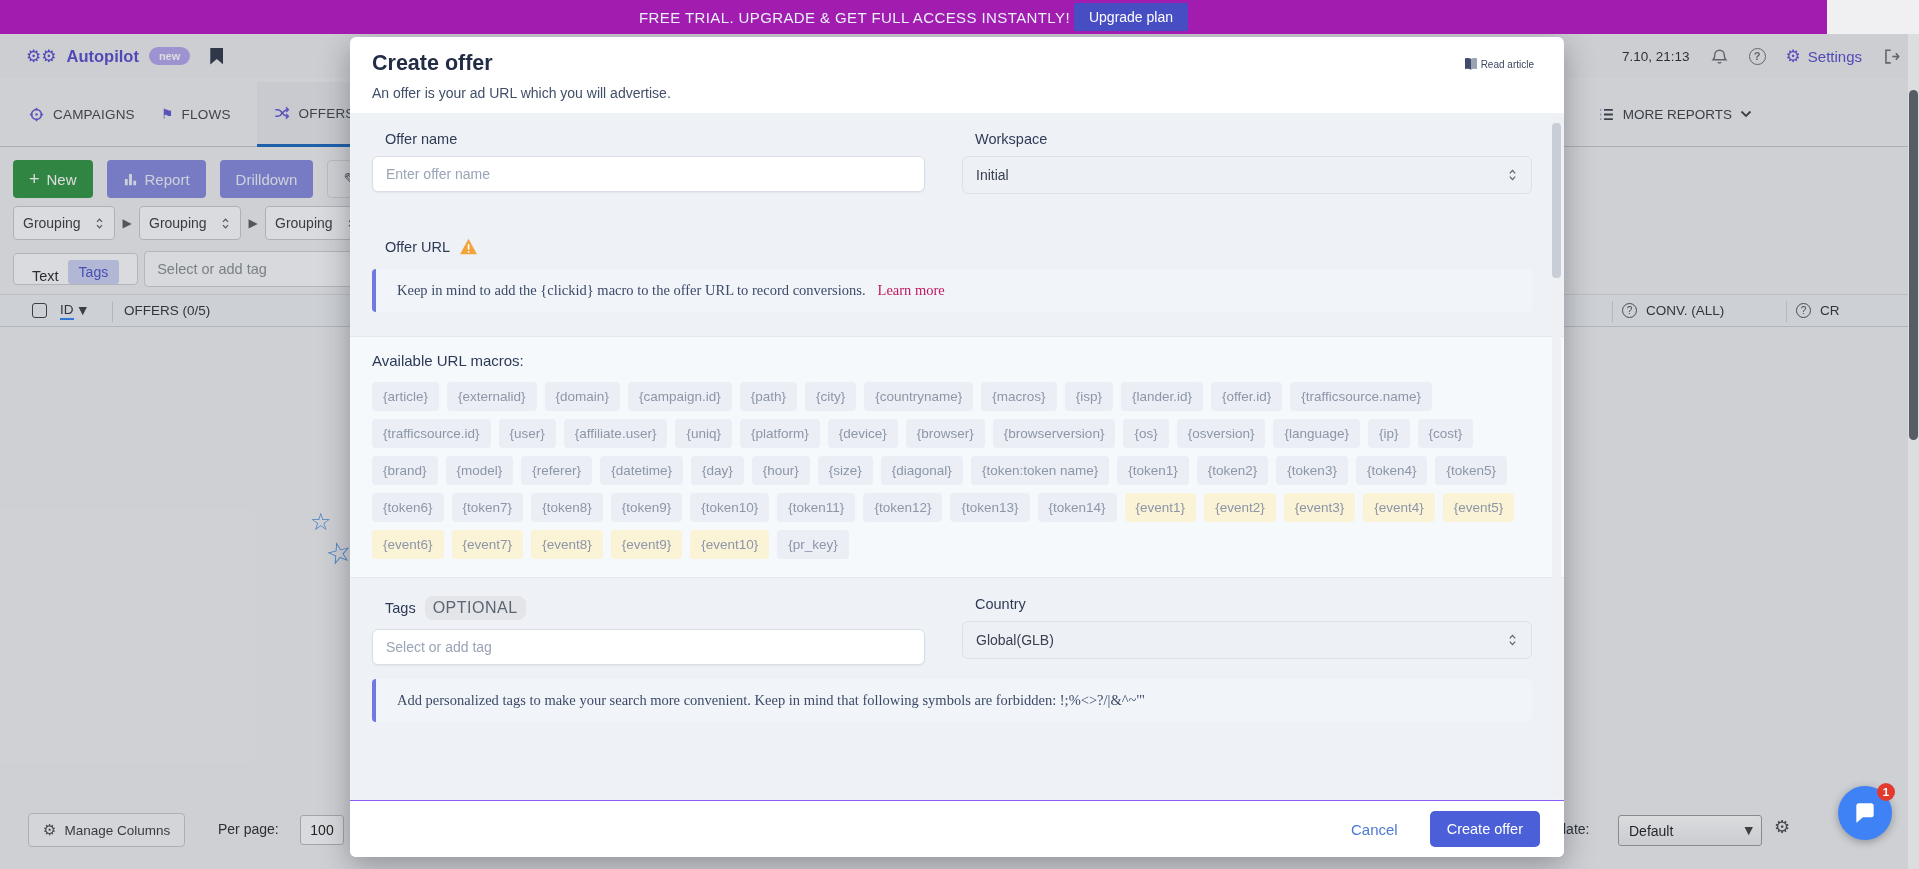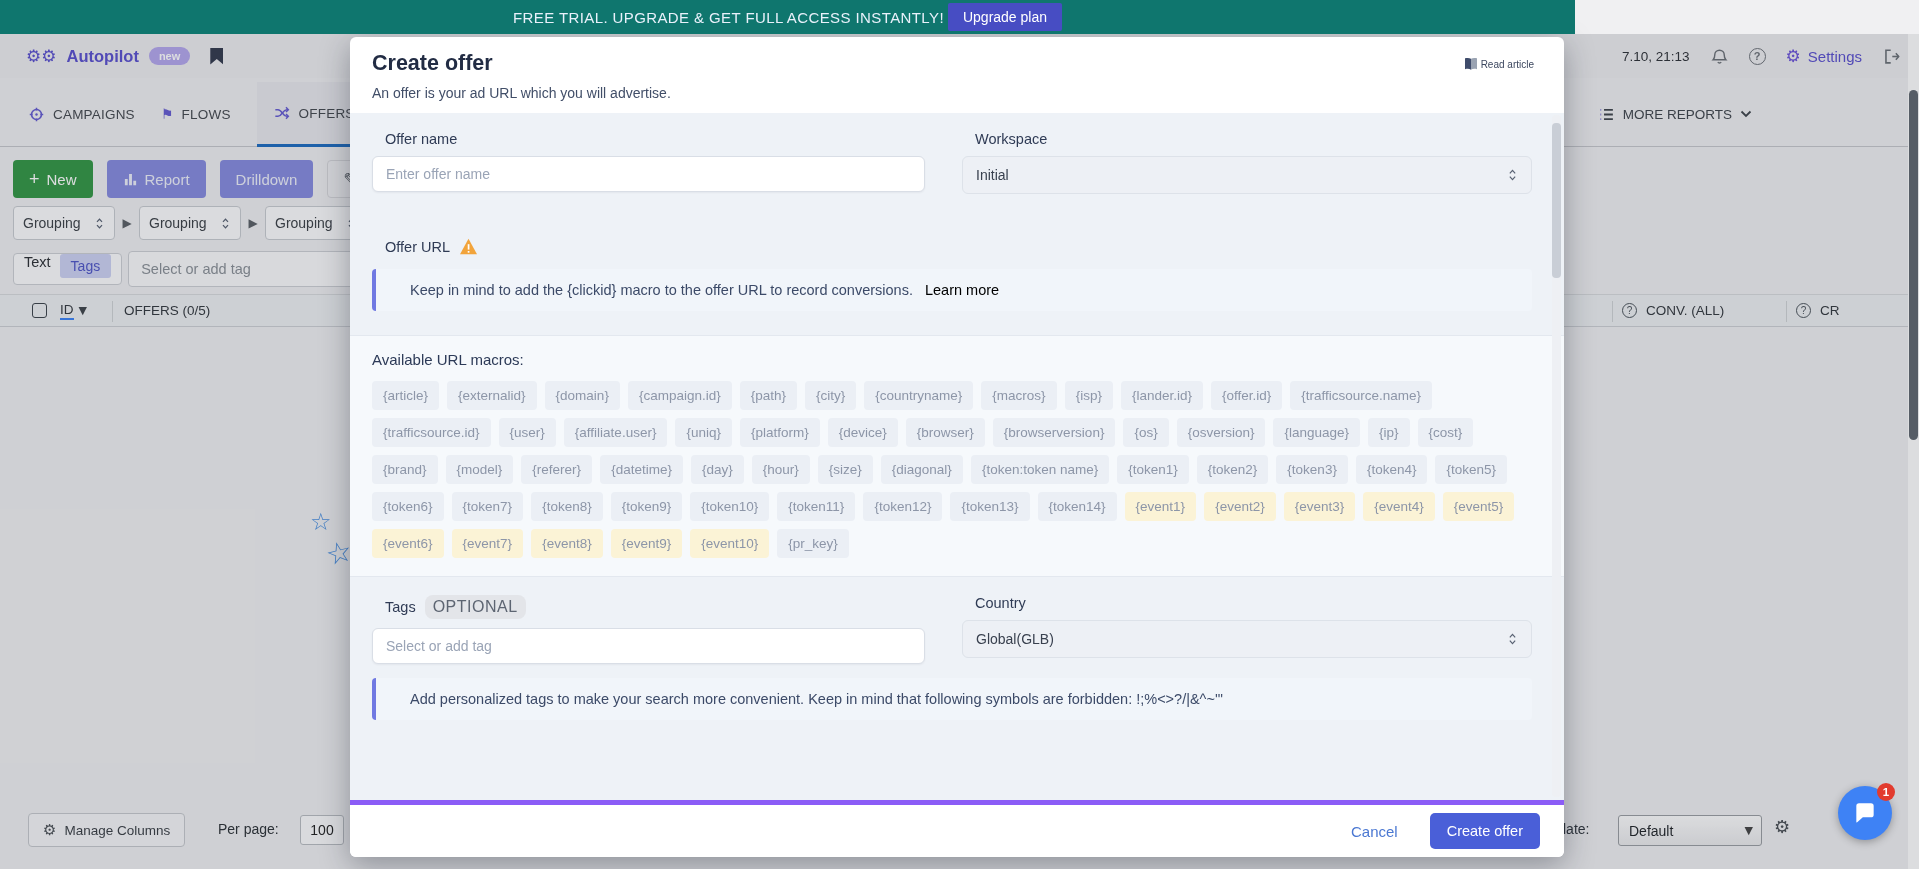--- a/index.html
+++ b/index.html
@@ -4,21 +4,21 @@
 <style>
   * { box-sizing: border-box; }
   html,body { margin:0; padding:0; }
   body {
     width:1919px; height:869px; overflow:hidden; position:relative;
     font-family:"Liberation Sans", sans-serif; background:#f0f0f2;
   }
   .glyph { font-family:"DejaVu Sans", sans-serif; line-height:1; }
 
   
-  .banner { position:absolute; top:0; left:0; width:1575px; height:34px; background:#0f766e;
+  .banner { position:absolute; top:0; left:0; width:1827px; height:34px; background:#a21caf;
     display:flex; align-items:center; justify-content:center; gap:4px; z-index:12; }
   .banner-text { color:#e9f1fb; font-size:15px; letter-spacing:.4px; }
   .upgrade-btn { background:#474dc3; color:#fff; border:none; font-size:14px; padding:6px 15px;
     border-radius:2px; cursor:pointer; font-family:inherit; }
 
   
   .app { position:absolute; top:34px; left:0; right:0; bottom:0; background:#f0f0f2; }
   .overlay { position:absolute; inset:0; background:rgba(40,45,55,.16); z-index:4; }
 
   .apphdr { position:absolute; top:0; left:0; right:0; height:44px; background:#eeedf0;
@@ -60,21 +60,21 @@
   
   .grouping-row { position:absolute; top:172px; left:13px; display:flex; gap:7px; align-items:center; }
   .group-select { width:102px; height:34px; background:#fdfdfe; border:1px solid #c9ccd1;
     border-radius:4px; display:flex; align-items:center; justify-content:space-between;
     padding:0 9px; font-size:14px; color:#3c4147; cursor:pointer; }
   .caret-right { color:#5b6066; font-size:12px; width:10px; text-align:center; }
 
   
   .filter-row { position:absolute; top:217px; left:13px; display:flex; gap:6px; align-items:center; }
   .texttags { height:32px; background:#fdfdfe; border:1px solid #cdd0d5; border-radius:4px;
-    display:flex; align-items:flex-start; gap:9px; padding:0 10px; }
+    display:flex; align-items:flex-end; gap:9px; padding:0 18px; }
   .texttags .t-text { font-size:14.5px; color:#2b2f34; }
   .texttags .t-tags { background:#cdd2f3; color:#4f56c8; font-size:14px; padding:4px 11px; border-radius:3px; }
   .tag-input { height:36px; width:420px; background:#fbfbfc; border:1px solid #cdd0d5;
     border-radius:4px; padding:0 12px; font-size:14.5px; font-family:inherit; color:#333; }
   .tag-input::placeholder { color:#8a9097; }
 
   
   .thead { position:absolute; top:260px; left:0; right:11px; height:33px; background:#eef0f2;
     border-top:1px solid #d8dadd; border-bottom:1px solid #cdd0d4; }
   .thead .cell { position:absolute; top:0; height:100%; display:flex; align-items:center;
@@ -142,37 +142,37 @@
   .f-label { font-size:14.5px; color:#2f3b55; margin-bottom:9px; display:flex; align-items:center; gap:9px;margin-left:13px; }
   .f-input { width:100%; height:36px; background:#fff; border:1px solid #d9dee6; border-radius:6px;
     padding:0 13px; font-size:14px; color:#333; font-family:inherit; box-shadow:0 1px 2px rgba(16,24,40,.05); }
   .f-input::placeholder { color:#9aa4b6; }
   .f-select { width:100%; height:38px; background:#edf0f5; border:1px solid #dde2e9; border-radius:6px;
     display:flex; align-items:center; justify-content:space-between; padding:0 13px;
     font-size:14px; color:#39414f; cursor:pointer; }
 
   .url-row { margin-top:44px; }
   .note { display:flex; align-items:center; margin-top:14px; background:#f1f5fa;
-    border-left:4px solid #7079e2; border-radius:4px; padding:13px 34px; font-size:14.5px; color:#3c4a68; }
-  .note a { color:#000000; text-decoration:none; margin-left:12px; cursor:pointer; }
+    border-left:4px solid #7079e2; border-radius:4px; padding:13px 21px; font-size:14.5px; color:#3c4a68;font-family:Liberation Serif, serif; }
+  .note a { color:#be185d; text-decoration:none; margin-left:12px; cursor:pointer; }
 
   .macros { margin:24px -32px 0 -22px; background:#f6f9fc; border-top:1px solid #e3e8ef;
     border-bottom:1px solid #e3e8ef; padding:15px 32px 18px 22px; }
   .macros-title { font-size:15px; color:#2c3a57; margin-bottom:13px; }
   .chips { display:flex; flex-wrap:wrap; gap:8px; }
   .chip { background:#ebeff5; color:#8d96a8; font-size:13.5px; padding:7px 11px; border-radius:4px;
     white-space:nowrap; cursor:pointer; }
   .chip.event { background:#fbf3d6; }
 
   .tags-row { margin-top:18px; }
   .optional-badge { background:#e3e5e9; color:#5d6572; font-size:16px; letter-spacing:.5px;
     padding:3px 8px; border-radius:8px; }
 
   .modal-footer { position:absolute; bottom:0; left:0; right:0; height:57px; background:#fff;
-    border-top:5px solid #8b5cf6; border-radius:0 0 6px 6px; display:flex; align-items:center;
+    border-top:1px solid #8b5cf6; border-radius:0 0 6px 6px; display:flex; align-items:center;
     justify-content:flex-end; gap:26px; padding:0 24px; }
   .cancel-link { color:#4b78d2; font-size:15px; background:none; border:none; cursor:pointer; font-family:inherit; }
   .create-btn { background:#4a5fd8; color:#fff; border:none; border-radius:5px; padding:10px 17px;
     font-size:14.5px; cursor:pointer; font-family:inherit; }
 
   .modal-sb { position:absolute; top:78px; bottom:60px; right:3px; width:9px; background:#eef0f4;
     border-radius:4px; }
   .modal-sb .thumb { position:absolute; top:8px; left:0; width:9px; height:155px; background:#c9ced6; border-radius:4px; }
 </style>
 </head>

